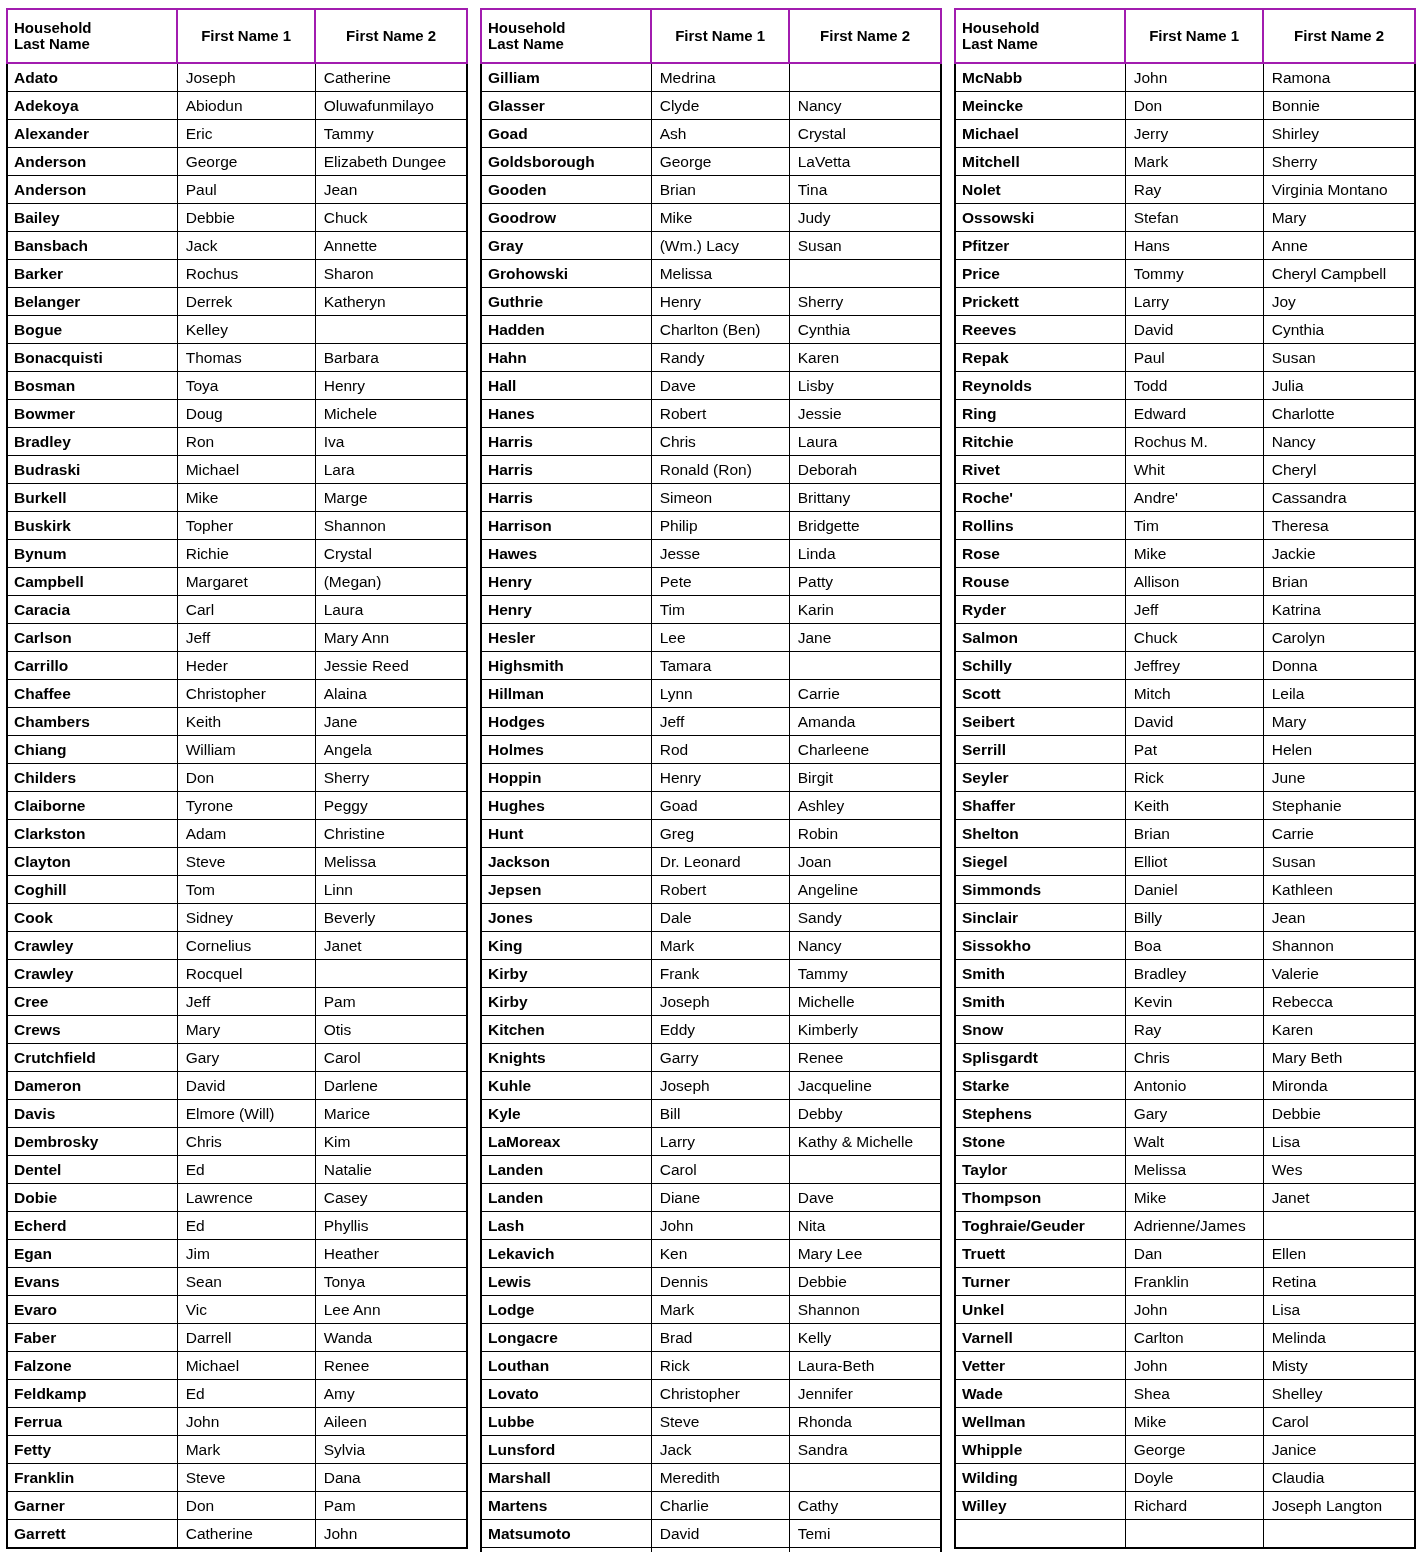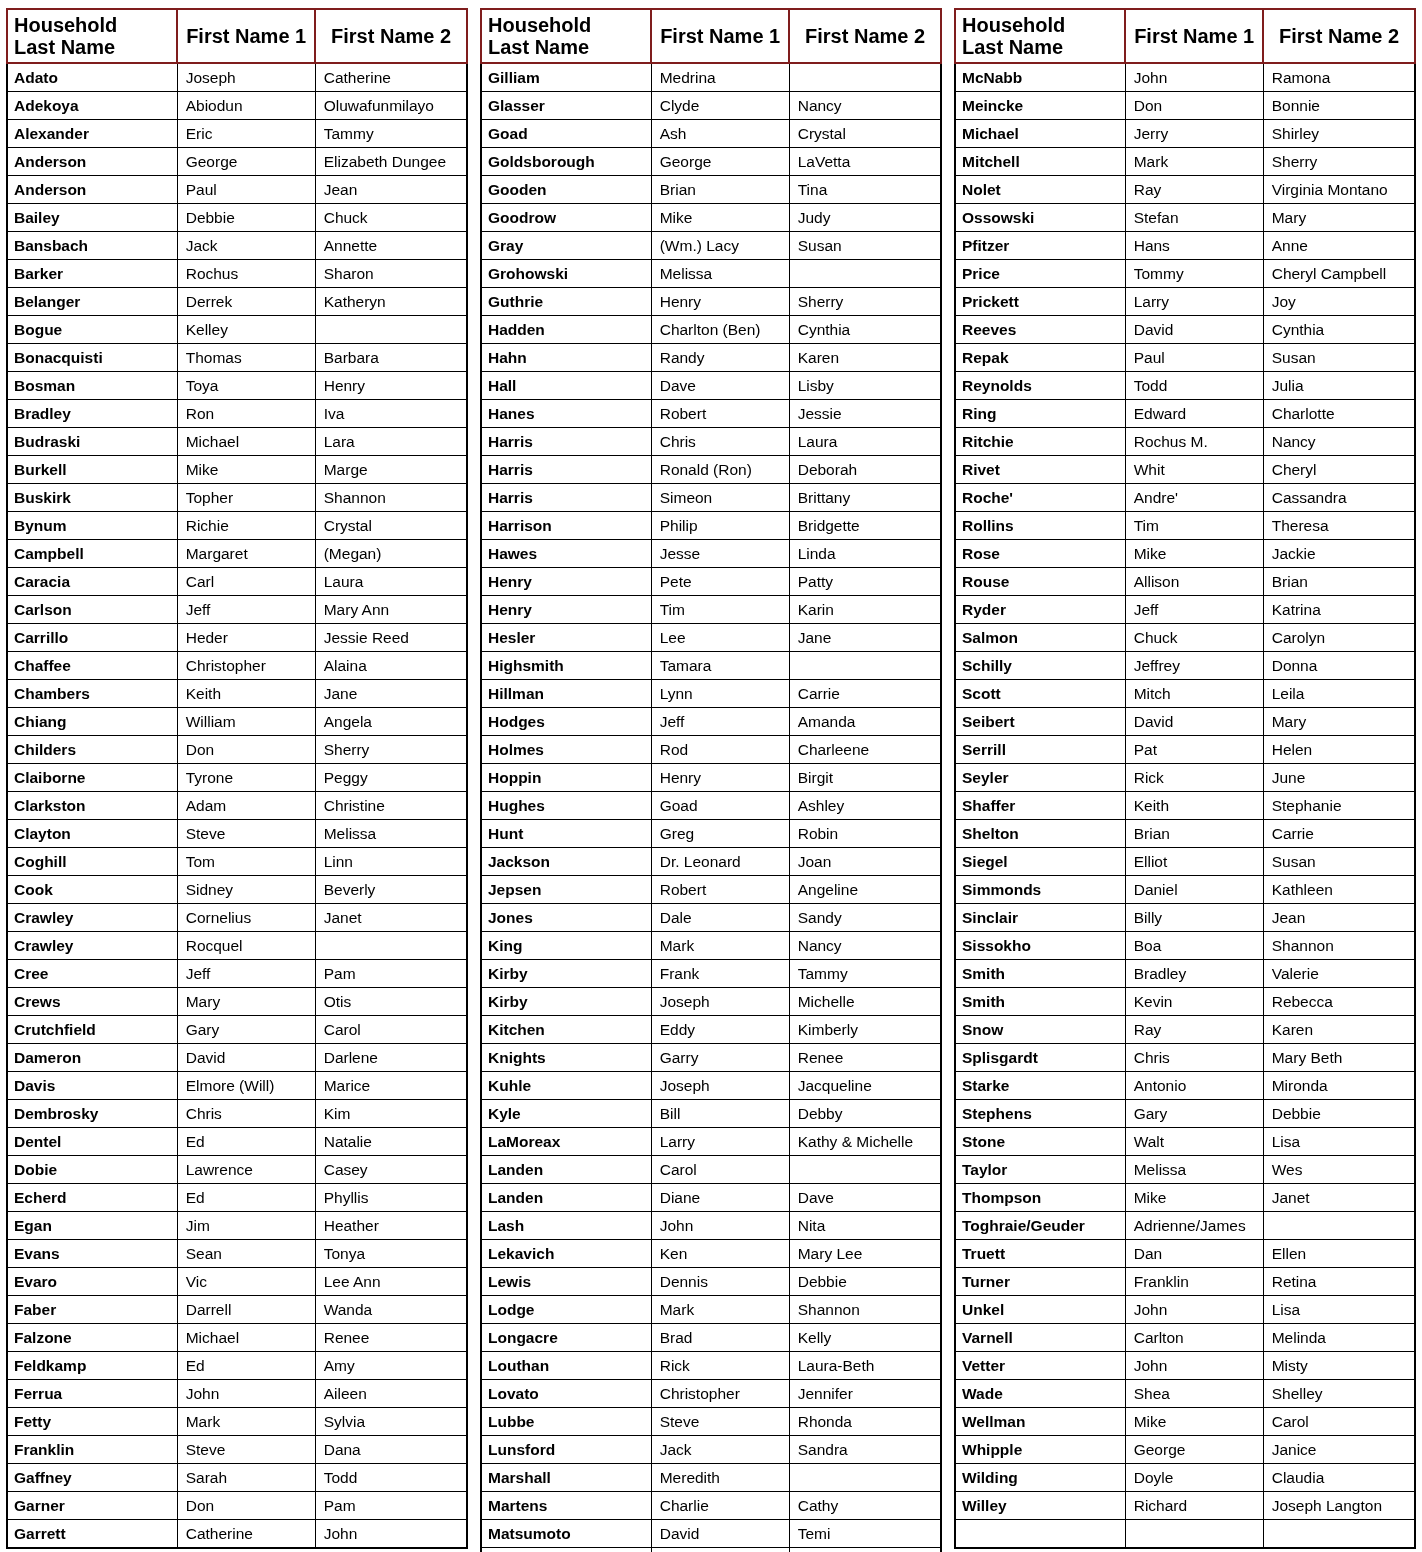--- a/index.html
+++ b/index.html
@@ -35,26 +35,26 @@
     border: 2px solid #000;
   }
   th, td {
     border: 1px solid #000;
     padding: 0 4px;
     vertical-align: middle;
     white-space: nowrap;
     overflow: hidden;
   }
   thead th {
-    font-size: 20px;
+    font-size: 15px;
     font-weight: bold;
     text-align: center;
     height: 52px;
     line-height: 1.1;
-    border: 2px solid #7f1d1d;
+    border: 2px solid #a21caf;
   }
   thead th.col-last {
     text-align: left;
     padding-left: 6px;
   }
   tbody td {
     height: 27px;
     font-size: 15.5px;
   }
   td.lastname {
@@ -147,20 +147,25 @@
             <td class="lastname">Bonacquisti</td>
             <td class="firstname">Thomas</td>
             <td class="firstname">Barbara</td>
           </tr>
           <tr>
             <td class="lastname">Bosman</td>
             <td class="firstname">Toya</td>
             <td class="firstname">Henry</td>
           </tr>
           <tr>
+            <td class="lastname">Bowmer</td>
+            <td class="firstname">Doug</td>
+            <td class="firstname">Michele</td>
+          </tr>
+          <tr>
             <td class="lastname">Bradley</td>
             <td class="firstname">Ron</td>
             <td class="firstname">Iva</td>
           </tr>
           <tr>
             <td class="lastname">Budraski</td>
             <td class="firstname">Michael</td>
             <td class="firstname">Lara</td>
           </tr>
           <tr>
@@ -335,25 +340,20 @@
           </tr>
           <tr>
             <td class="lastname">Fetty</td>
             <td class="firstname">Mark</td>
             <td class="firstname">Sylvia</td>
           </tr>
           <tr>
             <td class="lastname">Franklin</td>
             <td class="firstname">Steve</td>
             <td class="firstname">Dana</td>
-          </tr>
-          <tr>
-            <td class="lastname">Gaffney</td>
-            <td class="firstname">Sarah</td>
-            <td class="firstname">Todd</td>
           </tr>
           <tr>
             <td class="lastname">Garner</td>
             <td class="firstname">Don</td>
             <td class="firstname">Pam</td>
           </tr>
           <tr>
             <td class="lastname">Garrett</td>
             <td class="firstname">Catherine</td>
             <td class="firstname">John</td>

